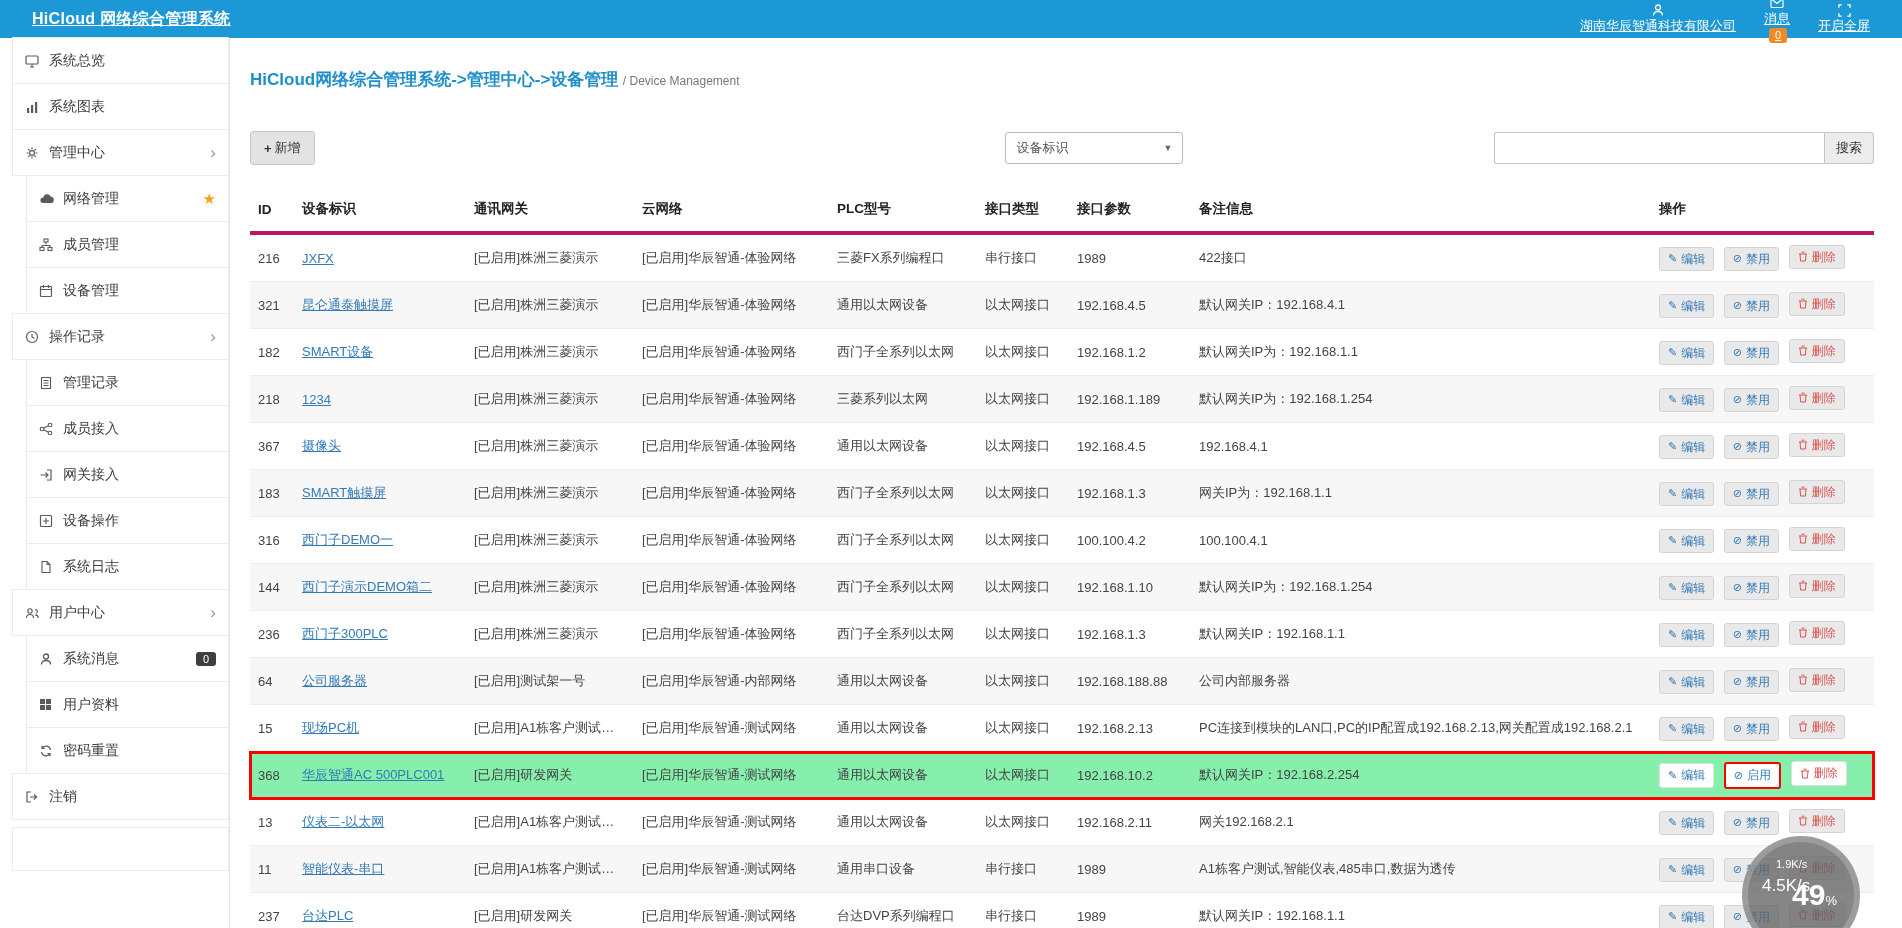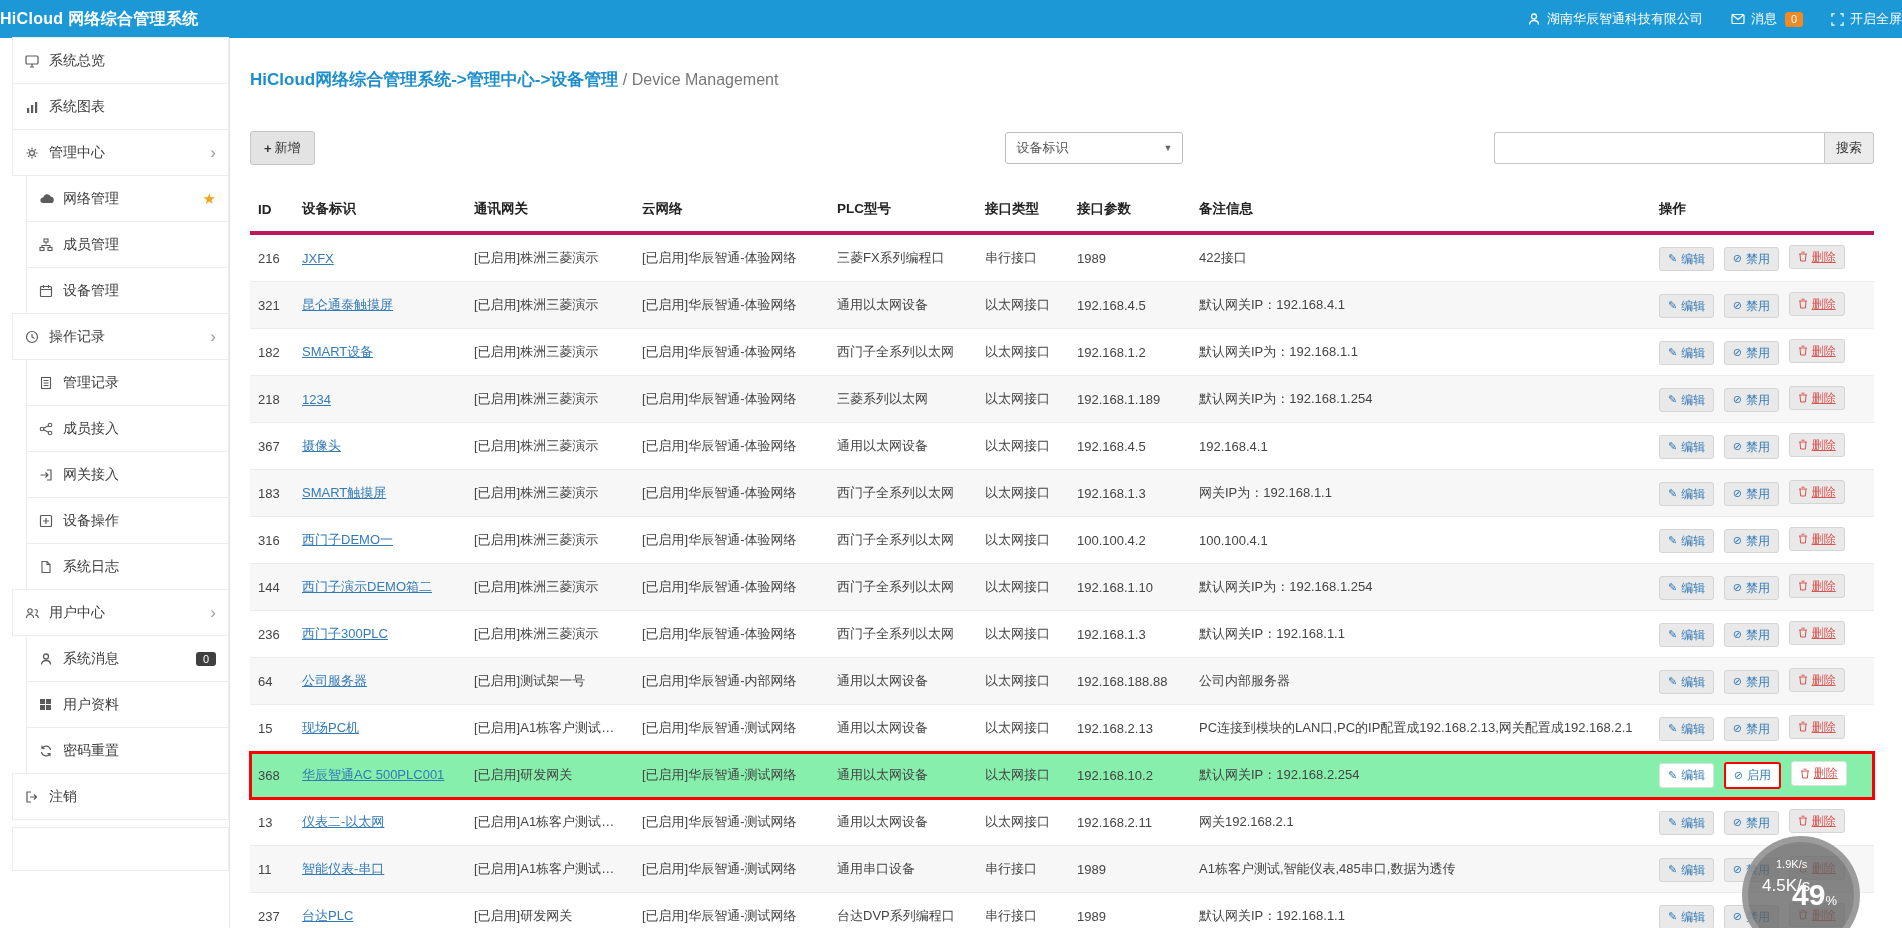--- a/index.html
+++ b/index.html
@@ -7,25 +7,25 @@
   body {
     width:1902px; height:928px; overflow:hidden; position:relative;
     font-family:"Liberation Sans","DejaVu Sans",sans-serif;
     background:#fff; color:#333;
   }
   svg { display:block; }
 
   
   .topbar {
     height:38px; background:#1b98d5; color:#fff;
-    display:flex; align-items:center; padding:0 0;
+    display:flex; align-items:center; padding:0 32px;text-decoration:underline;
   }
   .brand { font-size:16px; font-weight:bold; letter-spacing:.3px; }
   .top-right { margin-left:auto; display:flex; align-items:center; gap:28px; }
-  .top-item { display:flex; align-items:center; gap:6px; font-size:13px; cursor:pointer; }
+  .top-item { display:flex; align-items:center; font-size:13px; cursor:pointer;flex-direction:column; }
   .msg-badge {
     background:#f08a24; color:#fff; font-size:11px; line-height:15px;
     padding:0 6px; border-radius:3px; margin-left:2px;
   }
 
   
   .layout { display:flex; height:890px; }
   .sidebar { width:230px; flex:none; border-right:1px solid #e6e6e6; background:#fff;padding-left:12px; }
   .side-item {
     height:47px; display:flex; align-items:center; padding:0 12px;
@@ -39,21 +39,21 @@
   .side-badge {
     margin-left:auto; background:#3f3f3f; color:#fff; font-size:11px;
     padding:1px 7px; border-radius:3px;
   }
   .side-item.partial { height:44px; margin-top:7px; }
 
   
   .main { flex:1; padding:0 28px 0 20px; position:relative; overflow:hidden; }
   .breadcrumb { margin-top:30px; }
   .bc-title { color:#1d8ec9; font-size:17px; font-weight:bold; }
-  .bc-sub { color:#777; font-size:16px; }
+  .bc-sub { color:#777; font-size:12px; }
 
   .toolbar { position:relative; height:34px; margin-top:40px; }
   .add-btn {
     position:absolute; left:0; top:0; display:inline-flex; align-items:center; gap:3px;
     background:#e3e3e3; border:1px solid #c6c6c6; border-radius:3px;
     padding:7px 13px; font-size:13px; color:#333; cursor:pointer; font-family:inherit;
   }
   .add-btn .plus { font-weight:bold; }
   .filter-select {
     position:absolute; left:calc(52% - 89px); top:1px; width:178px; height:32px;
@@ -87,21 +87,21 @@
   a.device-link { color:#337ab7; text-decoration:underline; cursor:pointer; }
 
   td.ops { overflow:visible; padding:8px; }
   .op {
     display:inline-flex; align-items:center; gap:4px;
     background:#e9e9e9; border:1px solid #d4d4d4; border-radius:3px;
     padding:4px 8px; font-size:12px; color:#337ab7; cursor:pointer;
     margin-right:6px; font-family:inherit; line-height:1.2;
   }
   .op .ic { font-size:11px; line-height:1; }
-  .op.delete { color:#d9534f;text-decoration:underline; }
+  .op.delete { color:#d9534f; }
   tr.selected .op { background:#fff; border-color:#e0e0e0; }
   tr.selected .op.enable-btn { border:2px solid #f00; background:#fff; }
 
   
   .speed-widget {
     position:fixed; left:1742px; top:836px; width:118px; height:118px;
     border-radius:50%; background:rgba(100,100,100,.78);
     border:6px solid rgba(175,175,175,.55); color:#fff; z-index:50; cursor:move;
   }
   .speed-up   { position:absolute; left:28px; top:16px; font-size:11px; }

